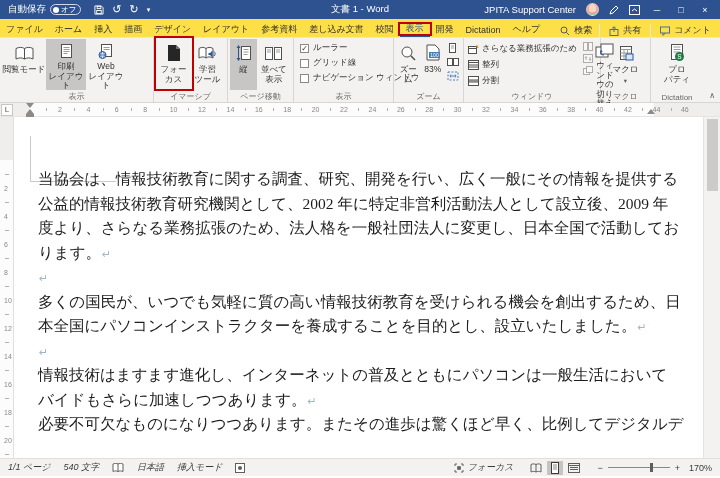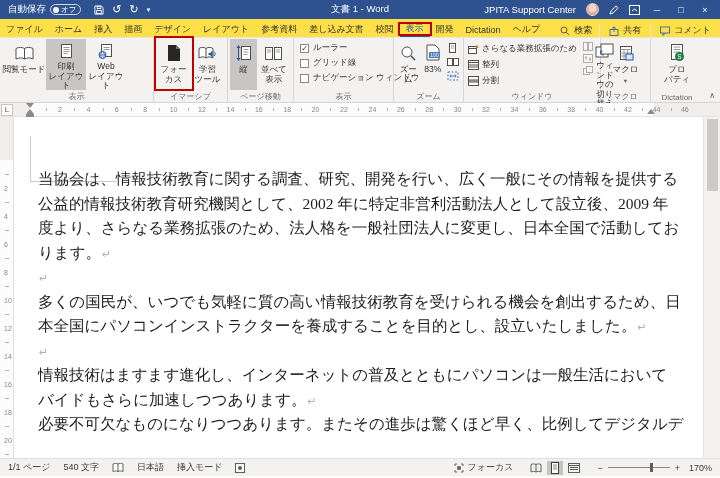--- a/index.html
+++ b/index.html
@@ -70,21 +70,21 @@
   .crop-h { position:absolute; left:16px; top:64px; width:86px; height:1px; background:#c9c9c9; }
   .doc { position:absolute; left:24px; top:50px; width:660px; font-family:"Liberation Serif","DejaVu Serif",serif; font-size:15.5px; color:#1d1d1d; }
   .line { height:24.5px; line-height:24.5px; white-space:nowrap; }
   .pmark { color:#9fb6cc; font-size:11px; margin-left:1px; font-family:"DejaVu Sans",sans-serif; }
   .scrollbar { position:absolute; right:0; top:0; width:17px; height:100%; background:#f3f2f1; border-left:1px solid #e5e3e1; }
   .thumb { position:absolute; top:2px; left:3px; width:11px; height:72px; background:#cdcbc9; }
 
   
   .statusbar { height:18px; background:#f3f2f1; border-top:1px solid #e1dfdd; display:flex; align-items:center; font-size:9px; color:#3b3a39; padding:0 8px; gap:13px; }
   .sb-right { margin-left:auto; display:flex; align-items:center; gap:9px; }
-  .sb-item { display:flex; align-items:center; gap:4px; white-space:nowrap; }
+  .sb-item { display:flex; align-items:center; gap:4px; white-space:nowrap;font-style:italic; }
   .viewbtns { display:flex; align-items:center; gap:3px; margin:0 6px; }
   .vb { width:16px; height:14px; display:flex; align-items:center; justify-content:center; }
   .vb.selected { background:#c6c4c2; }
   .slider { display:flex; align-items:center; gap:5px; }
   .track { position:relative; width:62px; height:1px; background:#8a8886; }
   .sl-thumb { position:absolute; left:42px; top:-4px; width:3px; height:9px; background:#605e5c; }
   svg { display:block; }
 </style>
 </head>
 <body>

